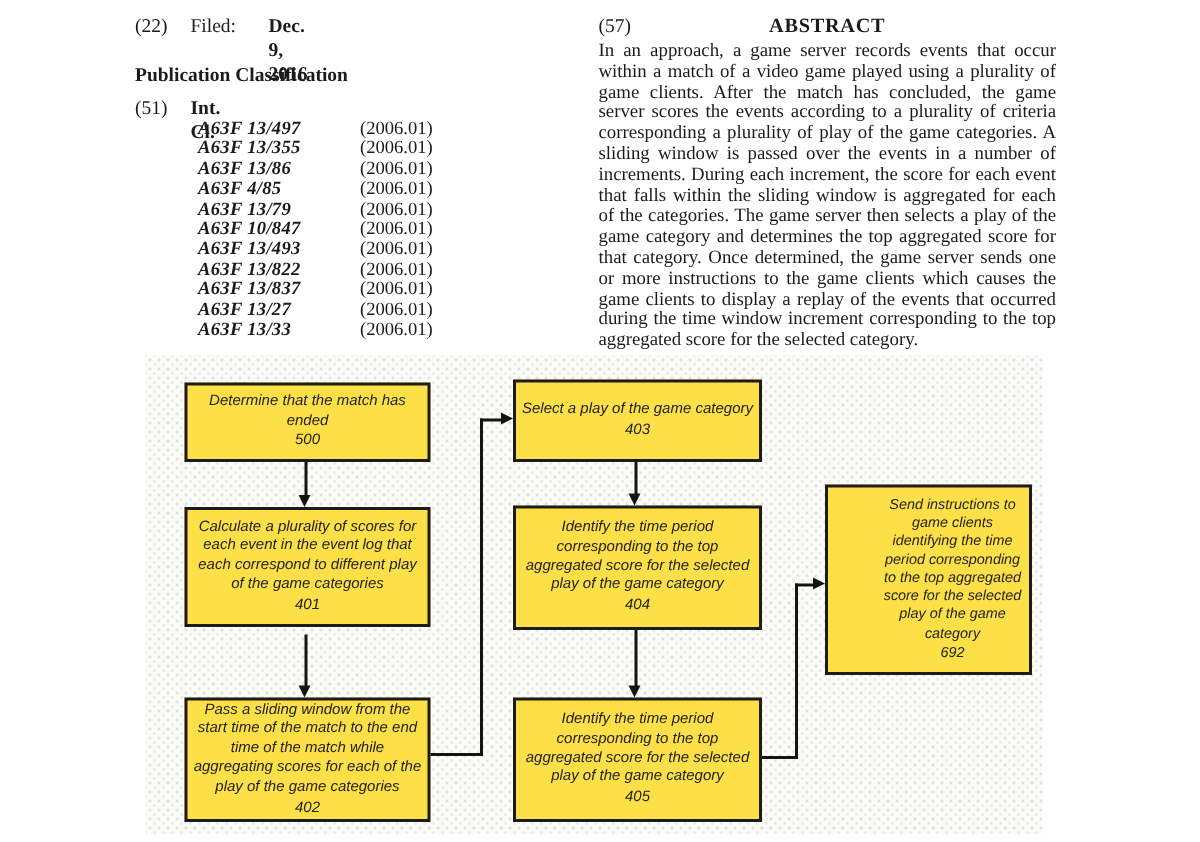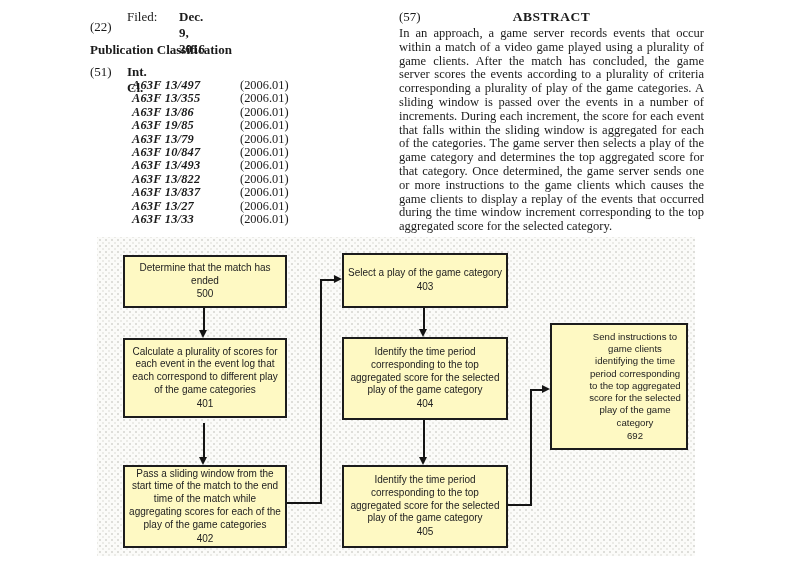--- a/index.html
+++ b/index.html
@@ -19,53 +19,53 @@
   
   .abstract-title{font-weight:bold;font-size:13.5px;letter-spacing:.5px;}
   .abstract-body{font-size:12.55px;line-height:13.8px;text-align:justify;}
 
   
   .flow-bg{background-color:#fbfbf9;
     background-image:
       radial-gradient(#dededa 0.9px, transparent 1px),
       radial-gradient(#ebebe7 0.9px, transparent 1px);
     background-size:6px 6px;background-position:0 0,3px 3px;}
-  .fbox{background:#fef9c3;border:2px solid #1c1c1c;box-sizing:border-box;
+  .fbox{background:#fde047;border:2px solid #1c1c1c;box-sizing:border-box;
         display:flex;flex-direction:column;align-items:center;justify-content:center;
         font-family:"Liberation Sans", sans-serif;font-size:10px;line-height:1.28;
-        color:#222;text-align:center;padding:2px 4px;}
+        color:#222;text-align:center;padding:2px 4px;font-style:italic;}
   .fbox .ref{margin-top:1px;}
   .vline{width:2px;background:#141414;position:absolute;}
   .hline{height:2px;background:#141414;position:absolute;}
   .arr-d{width:0;height:0;border-left:4.5px solid transparent;border-right:4.5px solid transparent;
          border-top:8px solid #141414;position:absolute;}
   .arr-r{width:0;height:0;border-top:4.5px solid transparent;border-bottom:4.5px solid transparent;
          border-left:8px solid #141414;position:absolute;}
 </style>
 </head>
 <body>
 
 <div class="abs" style="left:90px;top:9px;">
-  <span class="abs bib-num" style="left:0;top:0;margin-top:10px;">(22)</span>
+  <span class="abs bib-num" style="left:0;top:0;">(22)</span>
   <span class="abs bib-label" style="left:37px;top:0;">Filed:</span>
   <span class="abs bib-label bold" style="left:89px;top:0;">Dec. 9, 2016</span>
 </div>
 
 <div class="abs section-title" style="left:90px;top:42px;width:222px;">Publication Classification</div>
 
 <div class="abs" style="left:90px;top:64px;">
   <span class="abs bib-num" style="left:0;top:0;">(51)</span>
   <span class="abs bib-label bold" style="left:37px;top:0;">Int. Cl.</span>
 </div>
 
 <div class="abs" style="left:132px;top:79px;">
   <div class="crow"><span class="ccode">A63F 13/497</span><span class="cver">(2006.01)</span></div>
   <div class="crow"><span class="ccode">A63F 13/355</span><span class="cver">(2006.01)</span></div>
   <div class="crow"><span class="ccode">A63F 13/86</span><span class="cver">(2006.01)</span></div>
-  <div class="crow"><span class="ccode">A63F 19/85</span><span class="cver">(2006.01)</span></div>
+  <div class="crow"><span class="ccode">A63F 4/85</span><span class="cver">(2006.01)</span></div>
   <div class="crow"><span class="ccode">A63F 13/79</span><span class="cver">(2006.01)</span></div>
   <div class="crow"><span class="ccode">A63F 10/847</span><span class="cver">(2006.01)</span></div>
   <div class="crow"><span class="ccode">A63F 13/493</span><span class="cver">(2006.01)</span></div>
   <div class="crow"><span class="ccode">A63F 13/822</span><span class="cver">(2006.01)</span></div>
   <div class="crow"><span class="ccode">A63F 13/837</span><span class="cver">(2006.01)</span></div>
   <div class="crow"><span class="ccode">A63F 13/27</span><span class="cver">(2006.01)</span></div>
   <div class="crow"><span class="ccode">A63F 13/33</span><span class="cver">(2006.01)</span></div>
 </div>
 
 <div class="abs" style="left:399px;top:9px;width:305px;">

